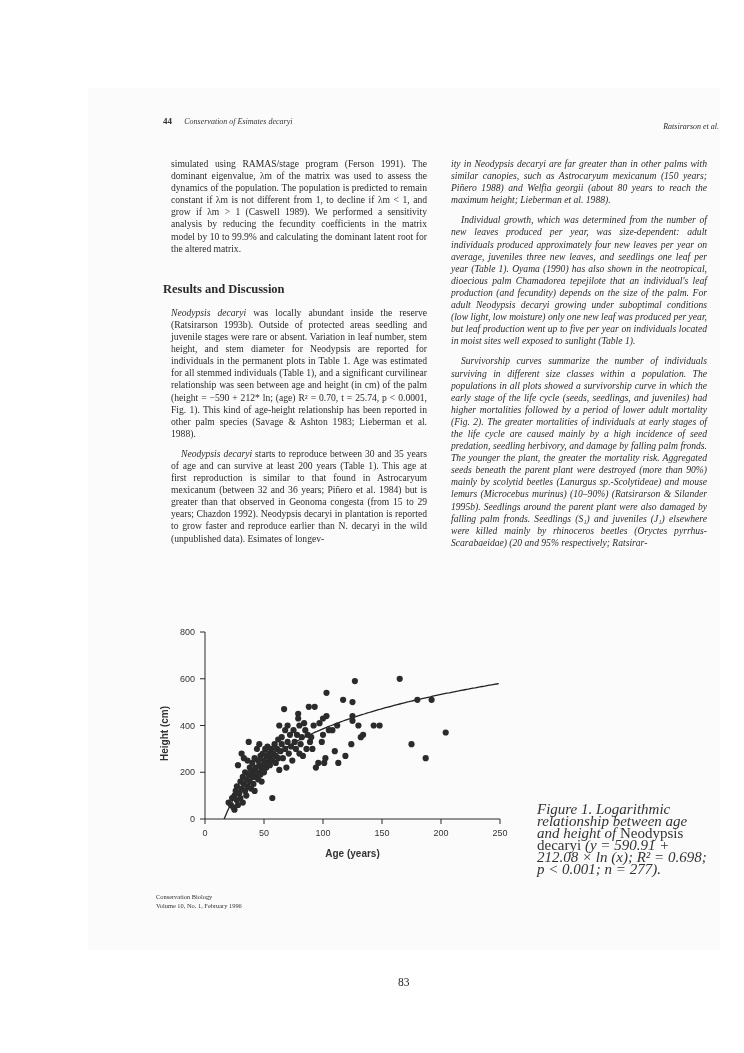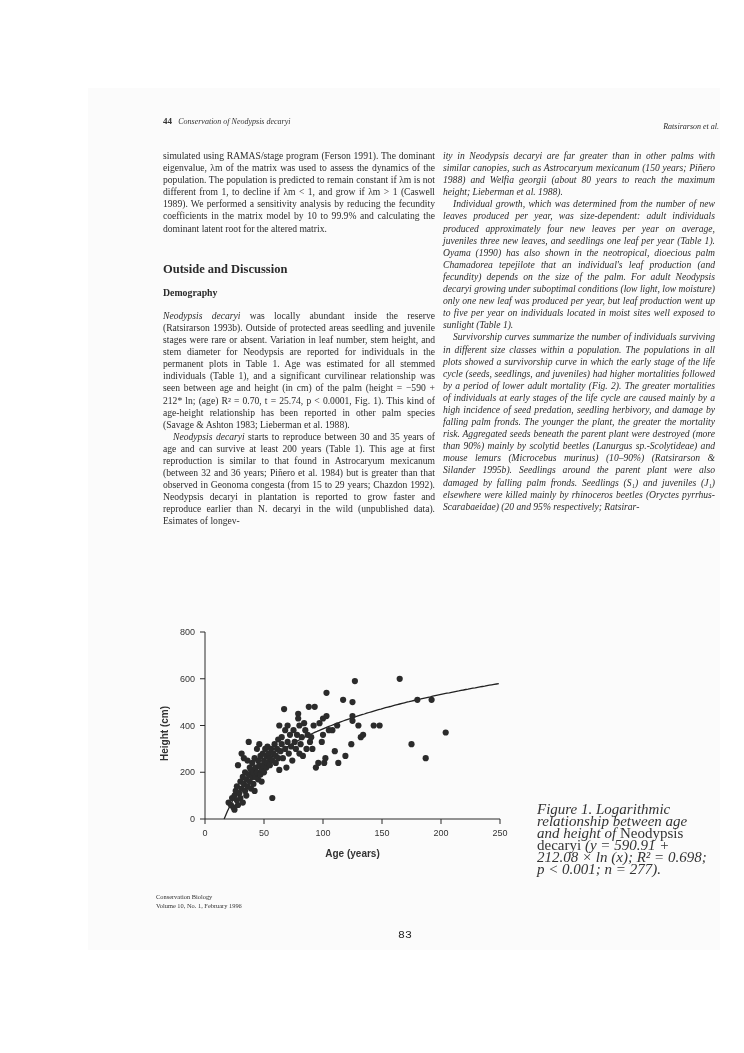--- a/index.html
+++ b/index.html
@@ -1,51 +1,50 @@
 <!DOCTYPE html>
 <html><head>
 <meta charset="utf-8">
 <style>
   html, body { margin:0; padding:0; background:#ffffff; }
   body { width:744px; height:1053px; position:relative; overflow:hidden; font-family:"Liberation Serif", "DejaVu Serif", serif; color:#2a2a2a; }
   .scan { position:absolute; left:88px; top:88px; width:632px; height:862px; background:#fbfbfb; }
   .running-head { position:absolute; top:116px; font-size:9px; color:#333; }
   .rh-left { left:163px; }
-  .rh-left .pg { font-weight:bold; margin-right:4px; }
+  .rh-left .pg { font-weight:bold; margin-right:10px; }
   .rh-left .ttl, .rh-right { font-style:italic; font-size:8px; }
   .rh-right { right:25px; left:auto; top:122px; position:absolute;margin-left:25px; }
   .col { position:absolute; width:272px; font-size:9.6px; line-height:12.1px; text-align:justify; color:#2b2b2b; }
-  .col p { margin:0; }
+  .col p { margin:8px; }
   .col .ind { text-indent:10px; }
   .col-left { left:163px; top:150px; }
   .col-right { left:443px; top:150px;font-style:italic; }
   .sec-head { font-weight:bold; font-size:12.5px; margin:28px 0 12px 0 !important; color:#2a2a2a; }
   .sub-head { font-weight:bold; font-size:9.8px; margin:0 0 11px 0 !important; }
   i { font-style:italic; }
   .chart { position:absolute; left:160px; top:620px; width:360px; height:250px; }
   .chart svg { display:block; }
   .caption { position:absolute; left:537px; top:803px; width:170px; font-size:15px; line-height:12px; color:#333; }
   .footer { position:absolute; left:156px; top:893px; font-size:6.4px; line-height:8.5px; color:#333; }
-  .pagenum { position:absolute; left:366px; top:928px; font-family:Liberation Mono, monospace; font-size:11.5px; color:#222;padding-left:32px; }
+  .pagenum { position:absolute; left:366px; top:976px; font-family:Liberation Serif, serif; font-size:11.5px; color:#222;padding-left:32px; }
 </style>
 </head>
 <body>
 
 <div class="scan"></div>
 
 <div class="running-head rh-left">
   <span class="pg">44</span>
-  <span class="ttl">Conservation of Neodypsis decaryi</span>
+  <span class="ttl">Conservation of Esimates decaryi</span>
 </div>
 <div class="rh-right">Ratsirarson et al.</div>
 
 <div class="col col-left">
   <p>simulated using RAMAS/stage program (Ferson 1991). The dominant eigenvalue, λm of the matrix was used to assess the dynamics of the population. The population is predicted to remain constant if λm is not different from 1, to decline if λm &lt; 1, and grow if λm &gt; 1 (Caswell 1989). We performed a sensitivity analysis by reducing the fecundity coefficients in the matrix model by 10 to 99.9% and calculating the dominant latent root for the altered matrix.</p>
-  <p class="sec-head">Outside and Discussion</p>
-  <p class="sub-head">Demography</p>
+  <p class="sec-head">Results and Discussion</p>
   <p><i>Neodypsis decaryi</i><span> was locally abundant inside the reserve (Ratsirarson 1993b). Outside of protected areas seedling and juvenile stages were rare or absent. Variation in leaf number, stem height, and stem diameter for Neodypsis are reported for individuals in the permanent plots in Table 1. Age was estimated for all stemmed individuals (Table 1), and a significant curvilinear relationship was seen between age and height (in cm) of the palm (height = −590 + 212* ln; (age) R² = 0.70, t = 25.74, p &lt; 0.0001, Fig. 1). This kind of age-height relationship has been reported in other palm species (Savage &amp; Ashton 1983; Lieberman et al. 1988).</span></p>
   <p class="ind"><i>Neodypsis decaryi</i><span> starts to reproduce between 30 and 35 years of age and can survive at least 200 years (Table 1). This age at first reproduction is similar to that found in Astrocaryum mexicanum (between 32 and 36 years; Piñero et al. 1984) but is greater than that observed in Geonoma congesta (from 15 to 29 years; Chazdon 1992). Neodypsis decaryi in plantation is reported to grow faster and reproduce earlier than N. decaryi in the wild (unpublished data). Esimates of longev-</span></p>
 </div>
 
 <div class="col col-right">
   <p>ity in Neodypsis decaryi are far greater than in other palms with similar canopies, such as Astrocaryum mexicanum (150 years; Piñero 1988) and Welfia georgii (about 80 years to reach the maximum height; Lieberman et al. 1988).</p>
   <p class="ind">Individual growth, which was determined from the number of new leaves produced per year, was size-dependent: adult individuals produced approximately four new leaves per year on average, juveniles three new leaves, and seedlings one leaf per year (Table 1). Oyama (1990) has also shown in the neotropical, dioecious palm Chamadorea tepejilote that an individual's leaf production (and fecundity) depends on the size of the palm. For adult Neodypsis decaryi growing under suboptimal conditions (low light, low moisture) only one new leaf was produced per year, but leaf production went up to five per year on individuals located in moist sites well exposed to sunlight (Table 1).</p>
   <p class="ind">Survivorship curves summarize the number of individuals surviving in different size classes within a population. The populations in all plots showed a survivorship curve in which the early stage of the life cycle (seeds, seedlings, and juveniles) had higher mortalities followed by a period of lower adult mortality (Fig. 2). The greater mortalities of individuals at early stages of the life cycle are caused mainly by a high incidence of seed predation, seedling herbivory, and damage by falling palm fronds. The younger the plant, the greater the mortality risk. Aggregated seeds beneath the parent plant were destroyed (more than 90%) mainly by scolytid beetles (Lanurgus sp.-Scolytideae) and mouse lemurs (Microcebus murinus) (10–90%) (Ratsirarson &amp; Silander 1995b). Seedlings around the parent plant were also damaged by falling palm fronds. Seedlings (S₁) and juveniles (J₁) elsewhere were killed mainly by rhinoceros beetles (Oryctes pyrrhus-Scarabaeidae) (20 and 95% respectively; Ratsirar-</p>
 </div>
 

